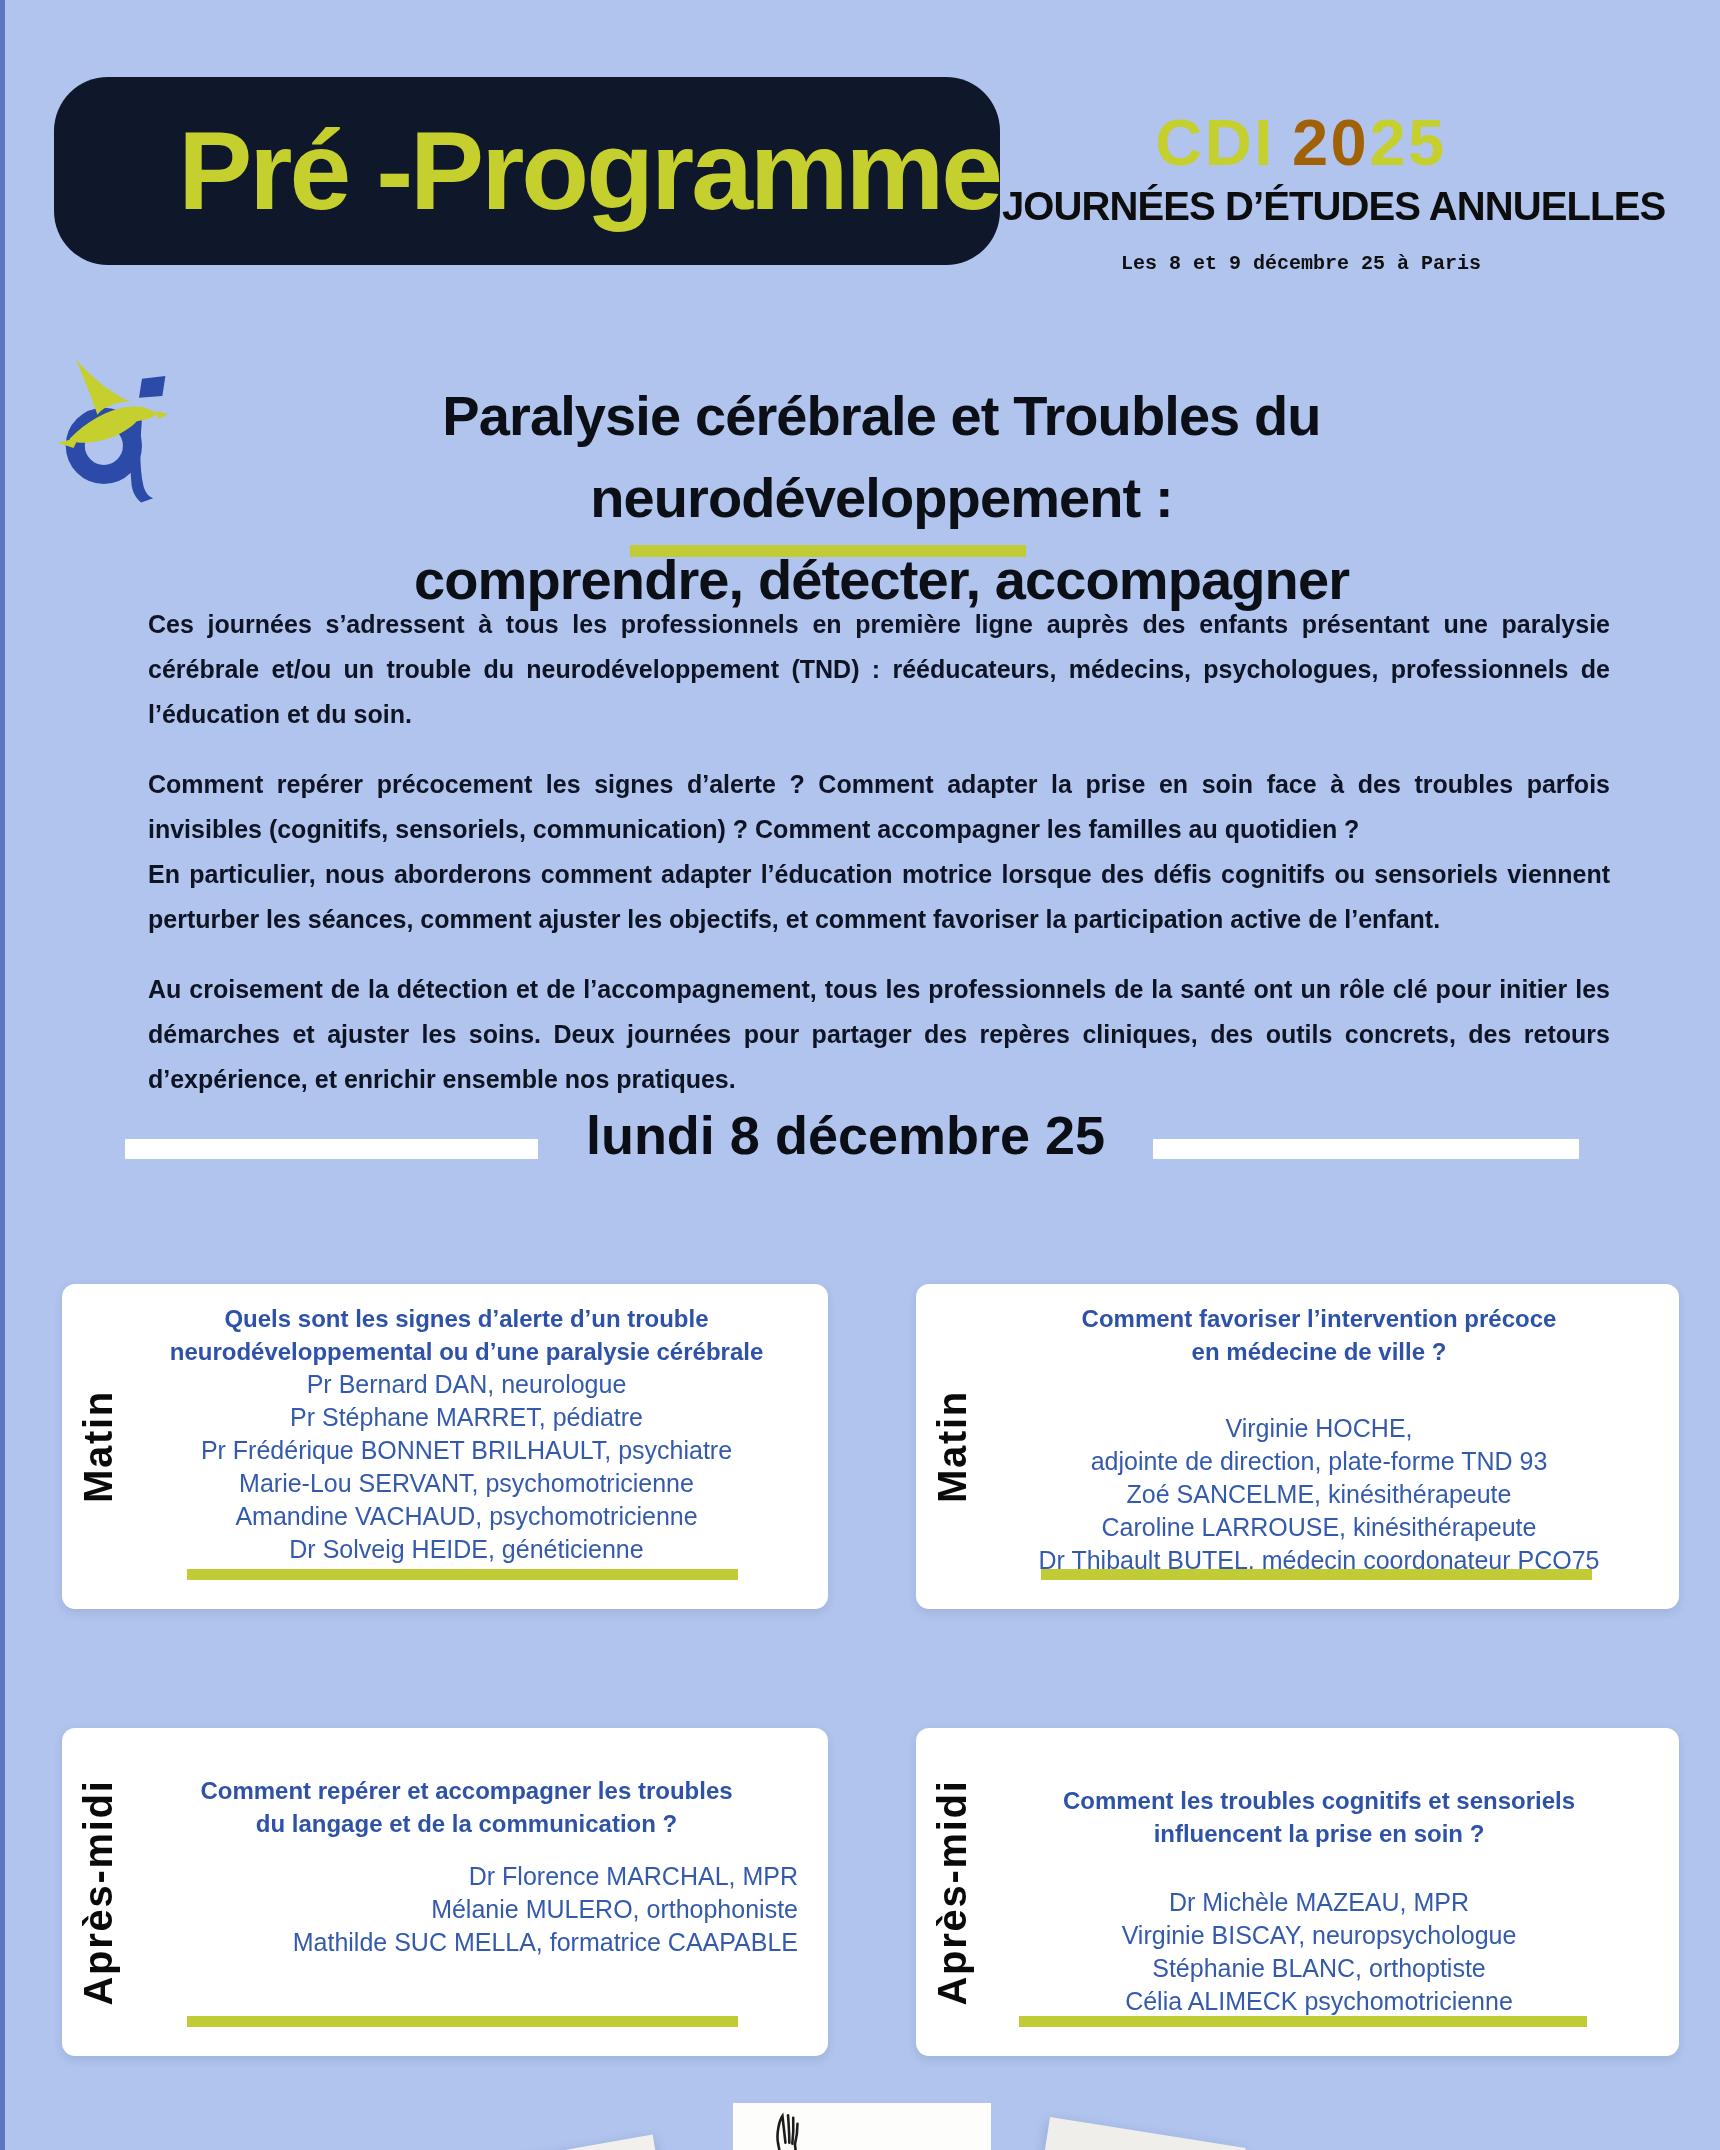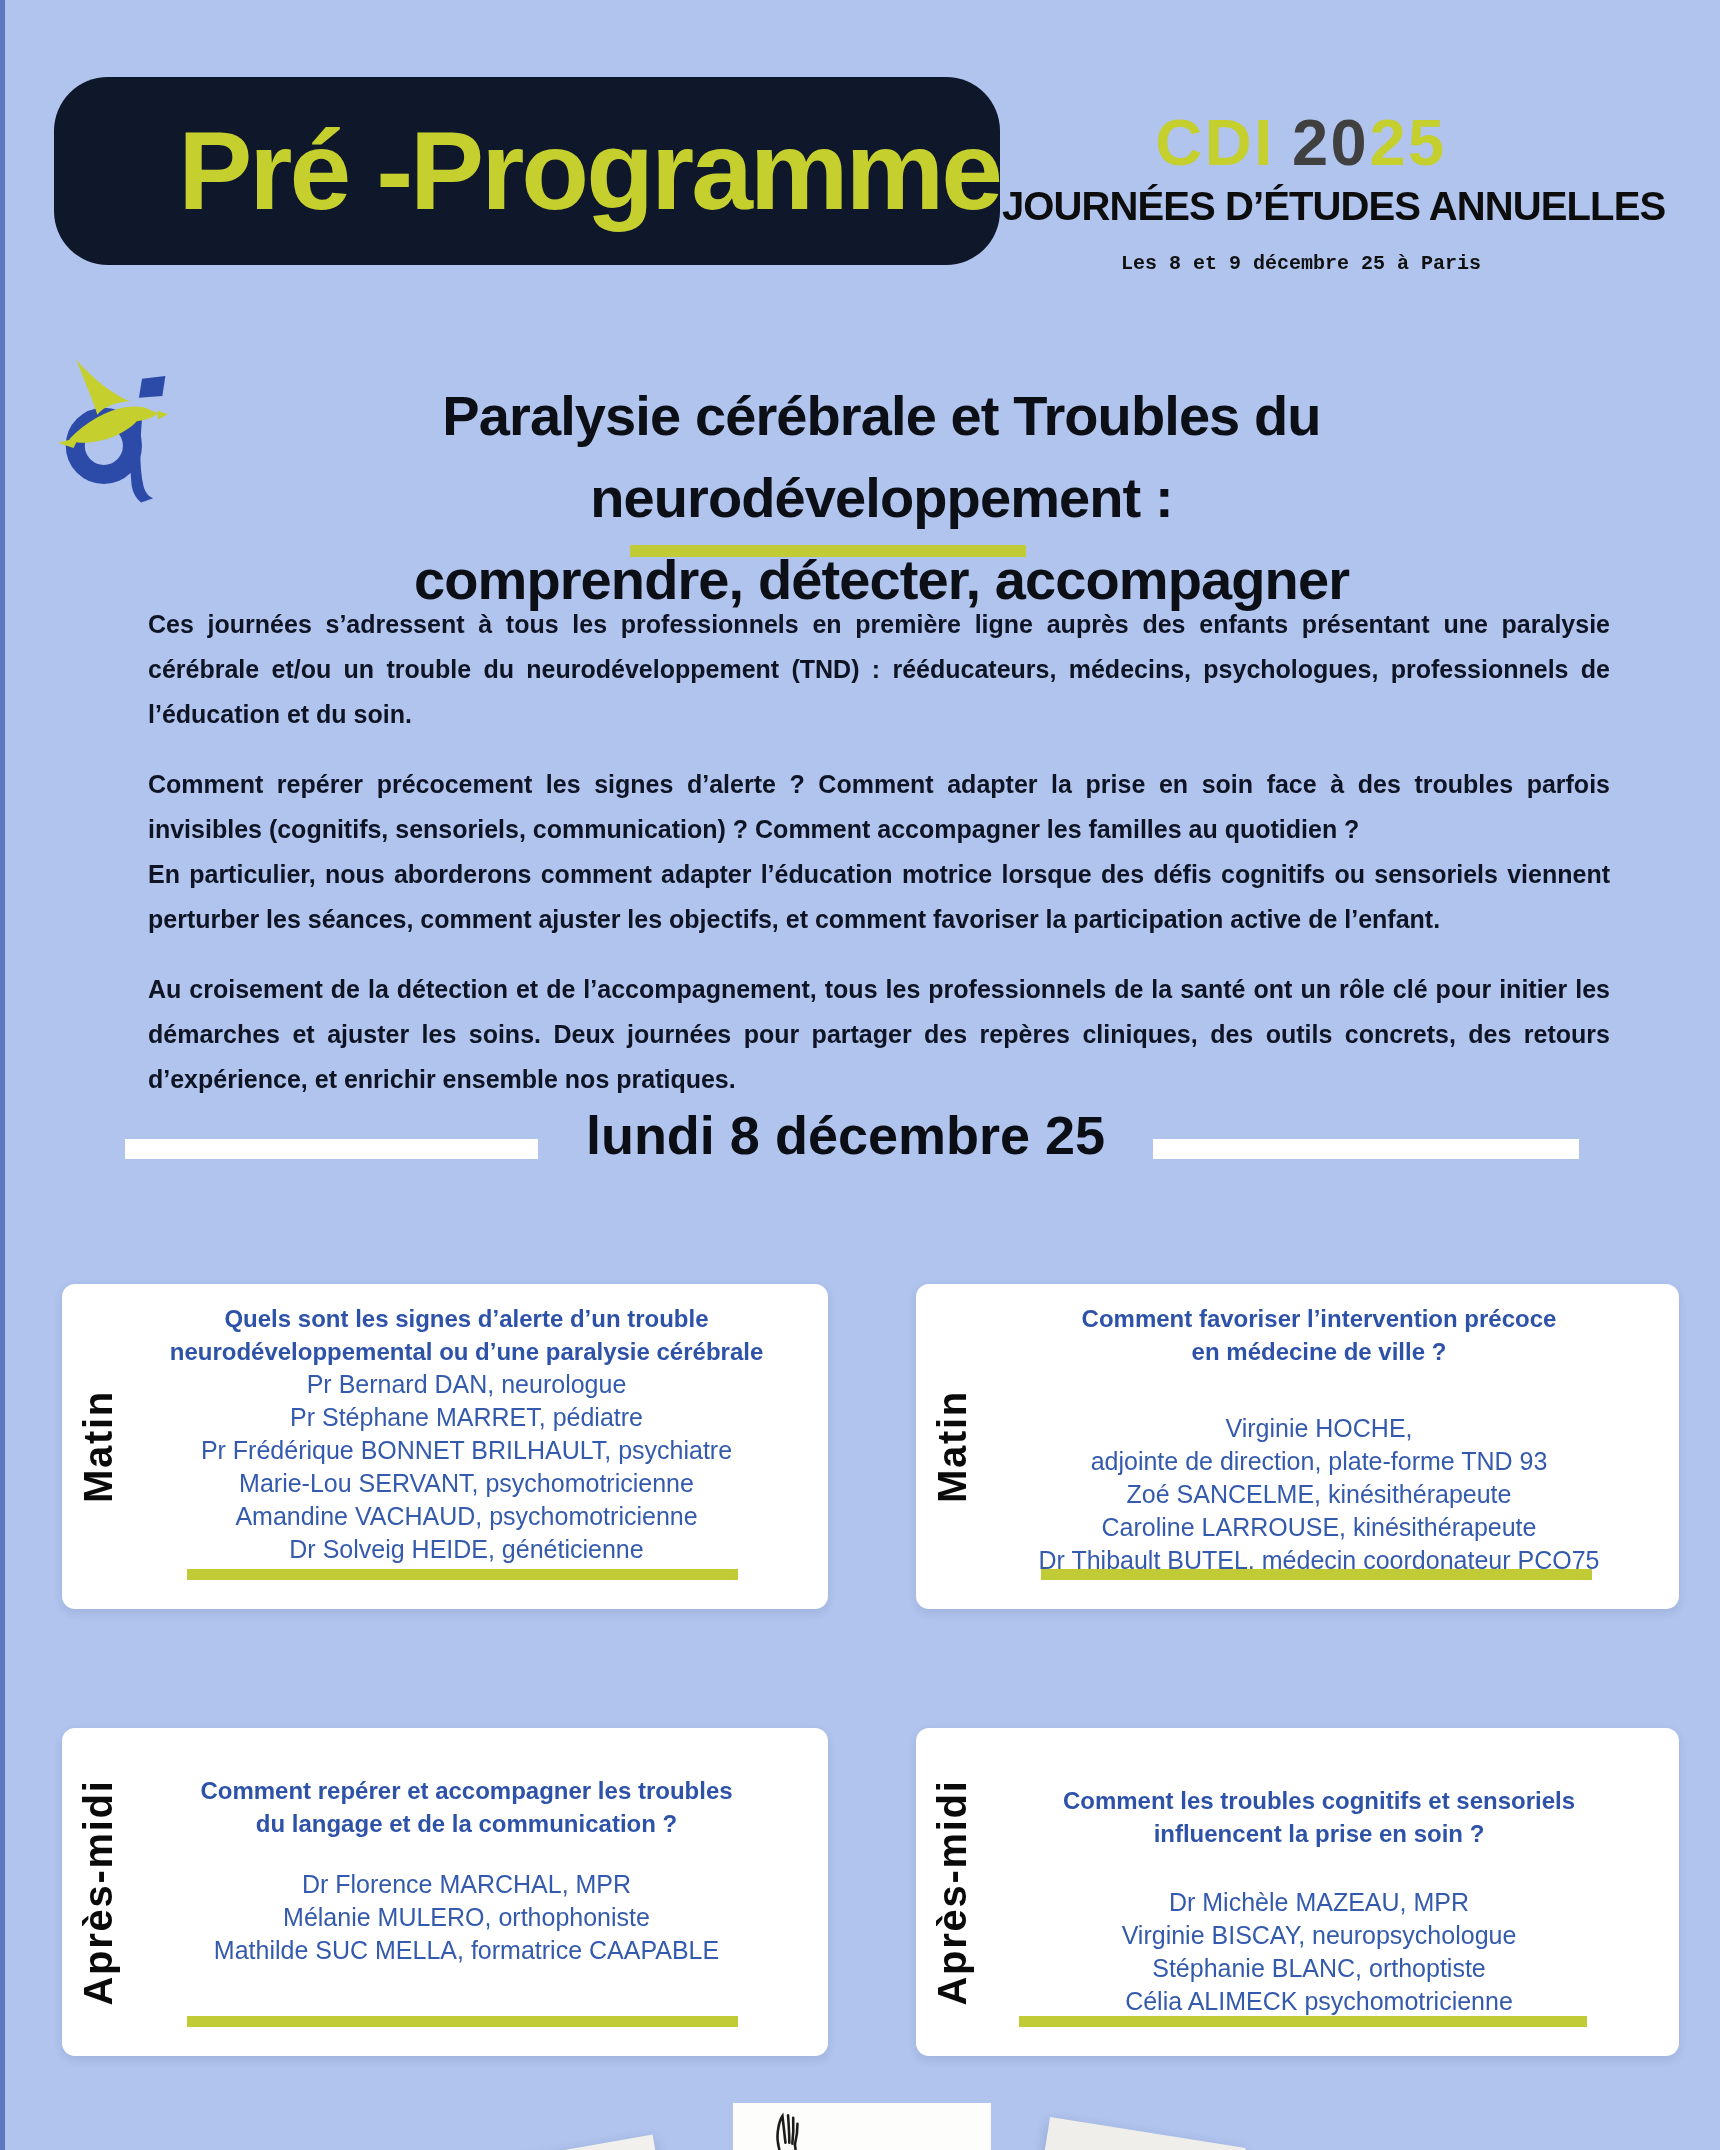--- a/index.html
+++ b/index.html
@@ -14,21 +14,21 @@
   .header-box{
     position:absolute;left:54px;top:77px;width:914px;height:188px;
     background:#0f172a;border-radius:54px;display:flex;align-items:center;justify-content:flex-end;padding-left:32px;
   }
   .header-box .badge-text{
     color:#c5cf2e;font-weight:bold;font-size:111px;letter-spacing:-3px;white-space:nowrap;
   }
   .brand{position:absolute;left:1002px;top:107px;width:598px;text-align:center;}
   .brand-line1{font-size:65px;font-weight:bold;letter-spacing:2.6px;line-height:71px;white-space:nowrap;}
   .brand-org{color:#c5cf2e;margin-right:17px;}
-  .brand-y1{color:#404040;}
+  .brand-y1{color:#a16207;}
   .brand-y2{color:#c5cf2e;}
   .brand-line2{margin-top:5.2px;font-size:40px;font-weight:bold;color:#0d0d0d;letter-spacing:-0.9px;line-height:46px;white-space:nowrap;}
   .brand-line3{margin-top:16.3px;font-size:20px;font-weight:bold;color:#101010;line-height:38px;white-space:nowrap;font-family:Liberation Mono, monospace;}
 
   
   .logo{position:absolute;left:51px;top:357px;width:117px;height:148px;}
 
   
   .main-title{
     position:absolute;left:172px;top:375px;width:1419px;text-align:center;
@@ -72,21 +72,21 @@
     font-size:40px;font-weight:bold;color:#0a0a0a;letter-spacing:1.7px;
   }
   .card-content{margin:0 30px 0 73px;text-align:center;}
   .card.tl .card-content{padding-top:18px;}
   .card.tr .card-content{padding-top:18px;}
   .card.bl .card-content{padding-top:46px;}
   .card.br .card-content{padding-top:56px;}
   .card-title{font-size:24px;font-weight:bold;color:#2d52a8;line-height:33px;}
   .card-speakers{font-size:25px;color:#345aad;line-height:33px;}
   .card.tr .card-speakers{margin-top:44px;}
-  .card.bl .card-speakers{margin-top:28px;}
+  .card.bl .card-speakers{margin-top:20px;text-align:right;}
   .card.br .card-speakers{margin-top:36px;}
   .card-bar{position:absolute;bottom:29px;left:125px;width:551px;height:11.2px;background:#c1cb35;}
   .card.br .card-bar{left:103px;width:568px;}
   .illus{position:absolute;z-index:2;box-shadow:0 4.3px 13px rgba(20,30,70,0.18);}
   .illus-left{left:488px;top:2149px;width:185px;height:219px;background:#f1f0ec;transform:rotate(-10deg);}
   .illus-center{left:733px;top:2103px;width:258px;height:310px;background:#fdfdfb;box-shadow:none;}
   .illus-right{left:1030px;top:2131px;width:198px;height:241px;background:#efeeea;transform:rotate(9deg);}
   .illus svg{display:block;width:100%;height:100%;}
 </style>
 </head>

